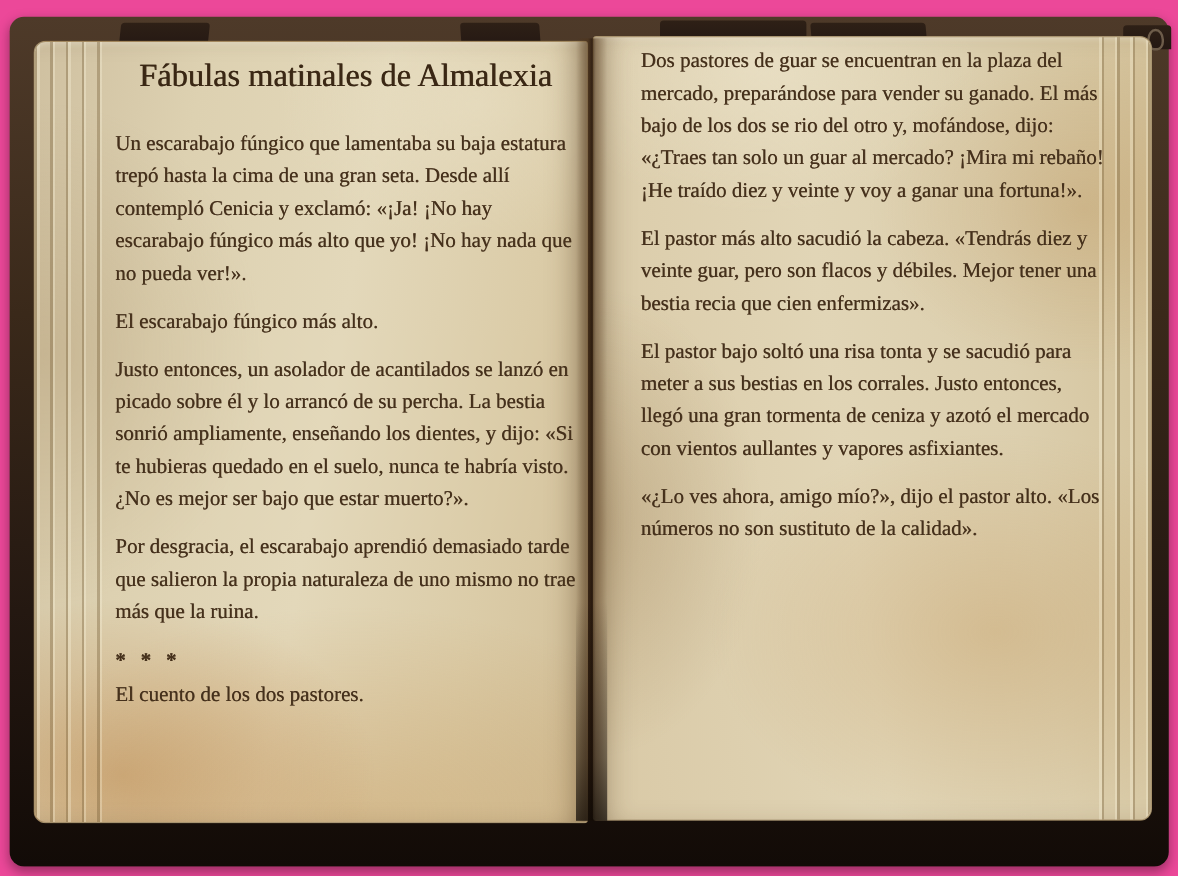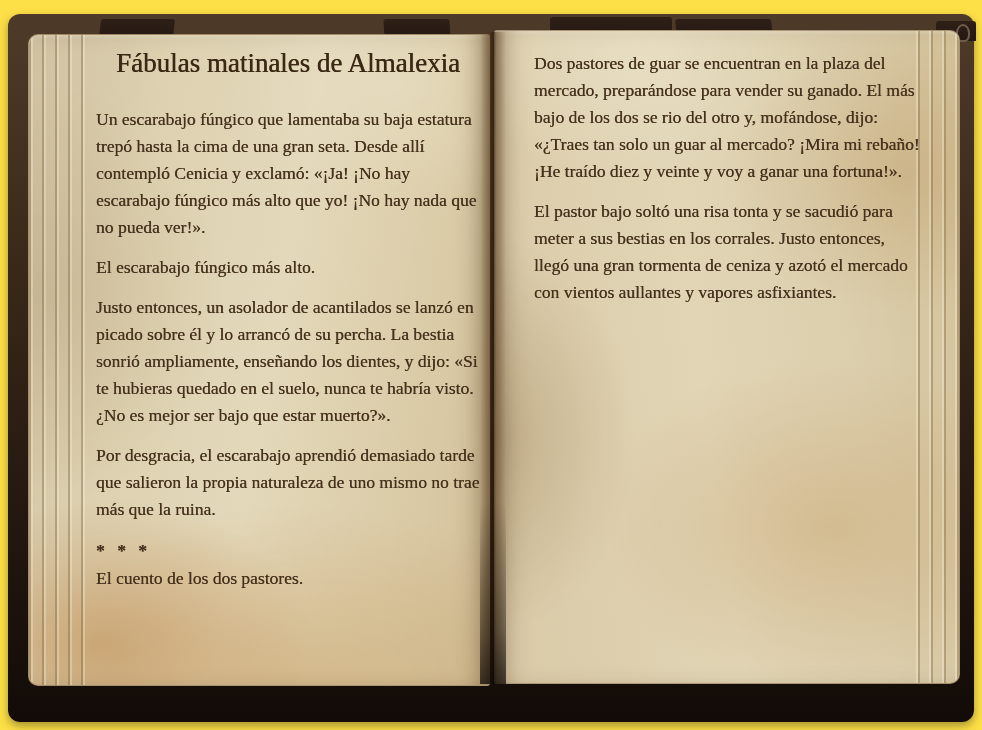--- a/index.html
+++ b/index.html
@@ -1,21 +1,21 @@
 <!DOCTYPE html>
 <html><head>
 <meta charset="utf-8">
 <style>
   html, body { margin: 0; padding: 0; background: #ffffff; }
   .screen {
     position: relative;
     width: 982px;
     height: 730px;
     overflow: hidden;
-    background: #fde047;
+    background: #ec4899;
     font-family: "Liberation Serif", "DejaVu Serif", serif;
   }
 
   
   .cover {
     position: absolute;
     left: 8px; top: 14px;
     width: 966px; height: 708px;
     border-radius: 12px;
     background: linear-gradient(180deg, #4e3a29 0%, #3a291a 35%, #241811 70%, #120b07 100%);
@@ -111,21 +111,21 @@
 
   
   .content {
     position: absolute;
     color: #45301b;
     font-size: 17.5px;
     line-height: 27px;
     text-shadow: 0.3px 0 0 rgba(62,42,24,0.75);
   }
   .content-left  { left: 96px;  top: 46px; width: 384px; }
-  .content-right { left: 534px; top: 50px; width: 390px; }
+  .content-right { left: 534px; top: 37px; width: 390px; }
   .book-title {
     font-size: 27px;
     line-height: 34px;
     font-weight: normal;
     color: #3a2714;
     text-align: center;
     margin: 0 0 26px 0;
     text-shadow: 0.5px 0 0 rgba(58,39,20,0.9);
   }
   .content p { margin: 0 0 13px 0; }
@@ -166,16 +166,18 @@
     <p>Un escarabajo fúngico que lamentaba su baja estatura trepó hasta la cima de una gran seta. Desde allí contempló Cenicia y exclamó: «¡Ja! ¡No hay escarabajo fúngico más alto que yo! ¡No hay nada que no pueda ver!».</p>
     <p>El escarabajo fúngico más alto.</p>
     <p>Justo entonces, un asolador de acantilados se lanzó en picado sobre él y lo arrancó de su percha. La bestia sonrió ampliamente, enseñando los dientes, y dijo: «Si te hubieras quedado en el suelo, nunca te habría visto. ¿No es mejor ser bajo que estar muerto?».</p>
     <p>Por desgracia, el escarabajo aprendió demasiado tarde que salieron la propia naturaleza de uno mismo no trae más que la ruina.</p>
     <p class="separator">* * *</p>
     <p class="story-title-2">El cuento de los dos pastores.</p>
   </div>
 
   <div class="content content-right">
     <p>Dos pastores de guar se encuentran en la plaza del mercado, preparándose para vender su ganado. El más bajo de los dos se rio del otro y, mofándose, dijo: «¿Traes tan solo un guar al mercado? ¡Mira mi rebaño! ¡He traído diez y veinte y voy a ganar una fortuna!».</p>
+    <p>El pastor más alto sacudió la cabeza. «Tendrás diez y veinte guar, pero son flacos y débiles. Mejor tener una bestia recia que cien enfermizas».</p>
     <p>El pastor bajo soltó una risa tonta y se sacudió para meter a sus bestias en los corrales. Justo entonces, llegó una gran tormenta de ceniza y azotó el mercado con vientos aullantes y vapores asfixiantes.</p>
+    <p>«¿Lo ves ahora, amigo mío?», dijo el pastor alto. «Los números no son sustituto de la calidad».</p>
   </div>
 
 </div>
 
 </body></html>

